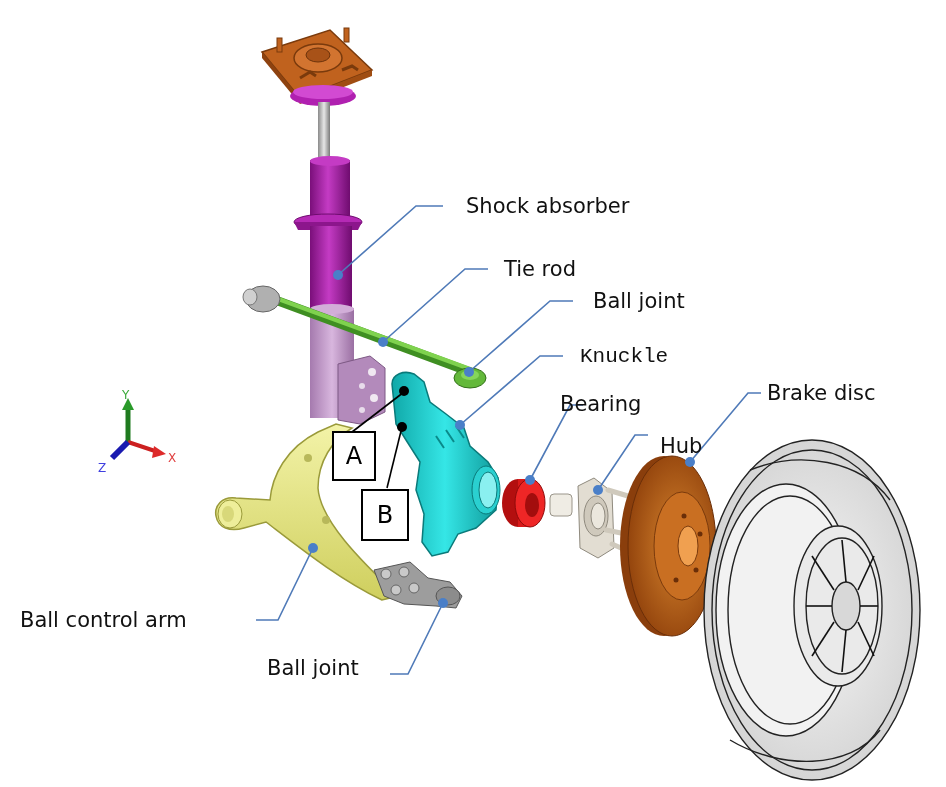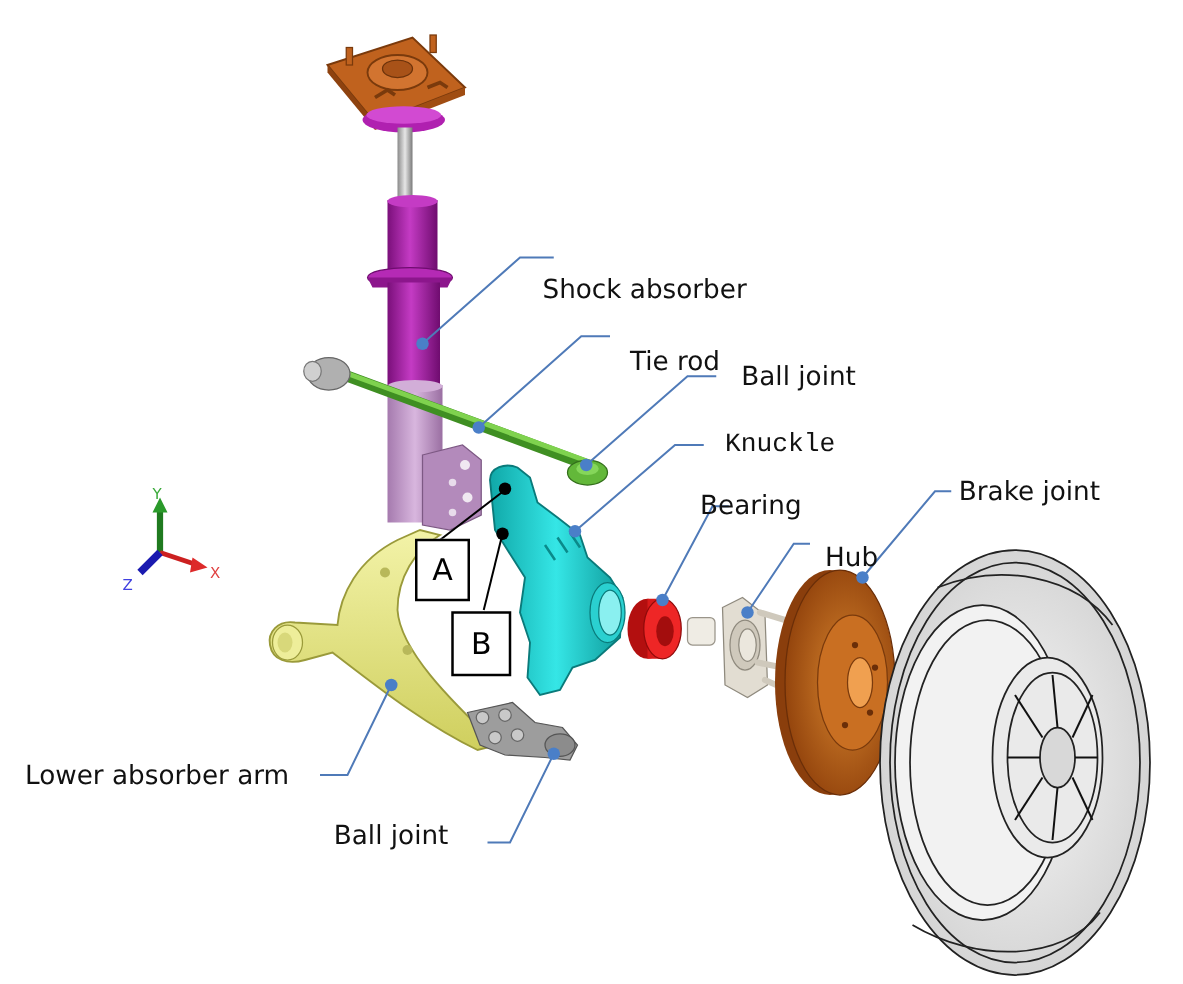--- a/index.html
+++ b/index.html
@@ -213,21 +213,21 @@
   </g>
 </svg>
 
 <div class="box" style="left:332px;top:431px;width:40px;height:46px;">
   <span>A</span>
 </div>
 <div class="box" style="left:361px;top:489px;width:44px;height:48px;">
   <span>B</span>
 </div>
 
-<div class="label" style="left:434px;top:196px;margin-top:25px;">Shock absorber</div>
-<div class="label" style="left:504px;top:259px;margin-top:20px;">Tie rod</div>
+<div class="label" style="left:466px;top:196px;">Shock absorber</div>
+<div class="label" style="left:504px;top:259px;">Tie rod</div>
 <div class="label" style="left:593px;top:291px;">Ball joint</div>
 <div class="label" style="left:580px;top:346px;font-family:Liberation Mono, monospace;">Knuckle</div>
 <div class="label" style="left:560px;top:394px;">Bearing</div>
 <div class="label" style="left:660px;top:436px;">Hub</div>
-<div class="label" style="left:767px;top:383px;">Brake joint</div>
-<div class="label" style="left:20px;top:610px;">Lower absorber arm</div>
+<div class="label" style="left:767px;top:383px;">Brake disc</div>
+<div class="label" style="left:20px;top:610px;">Ball control arm</div>
 <div class="label" style="left:267px;top:658px;">Ball joint</div>
 
 </body></html>

